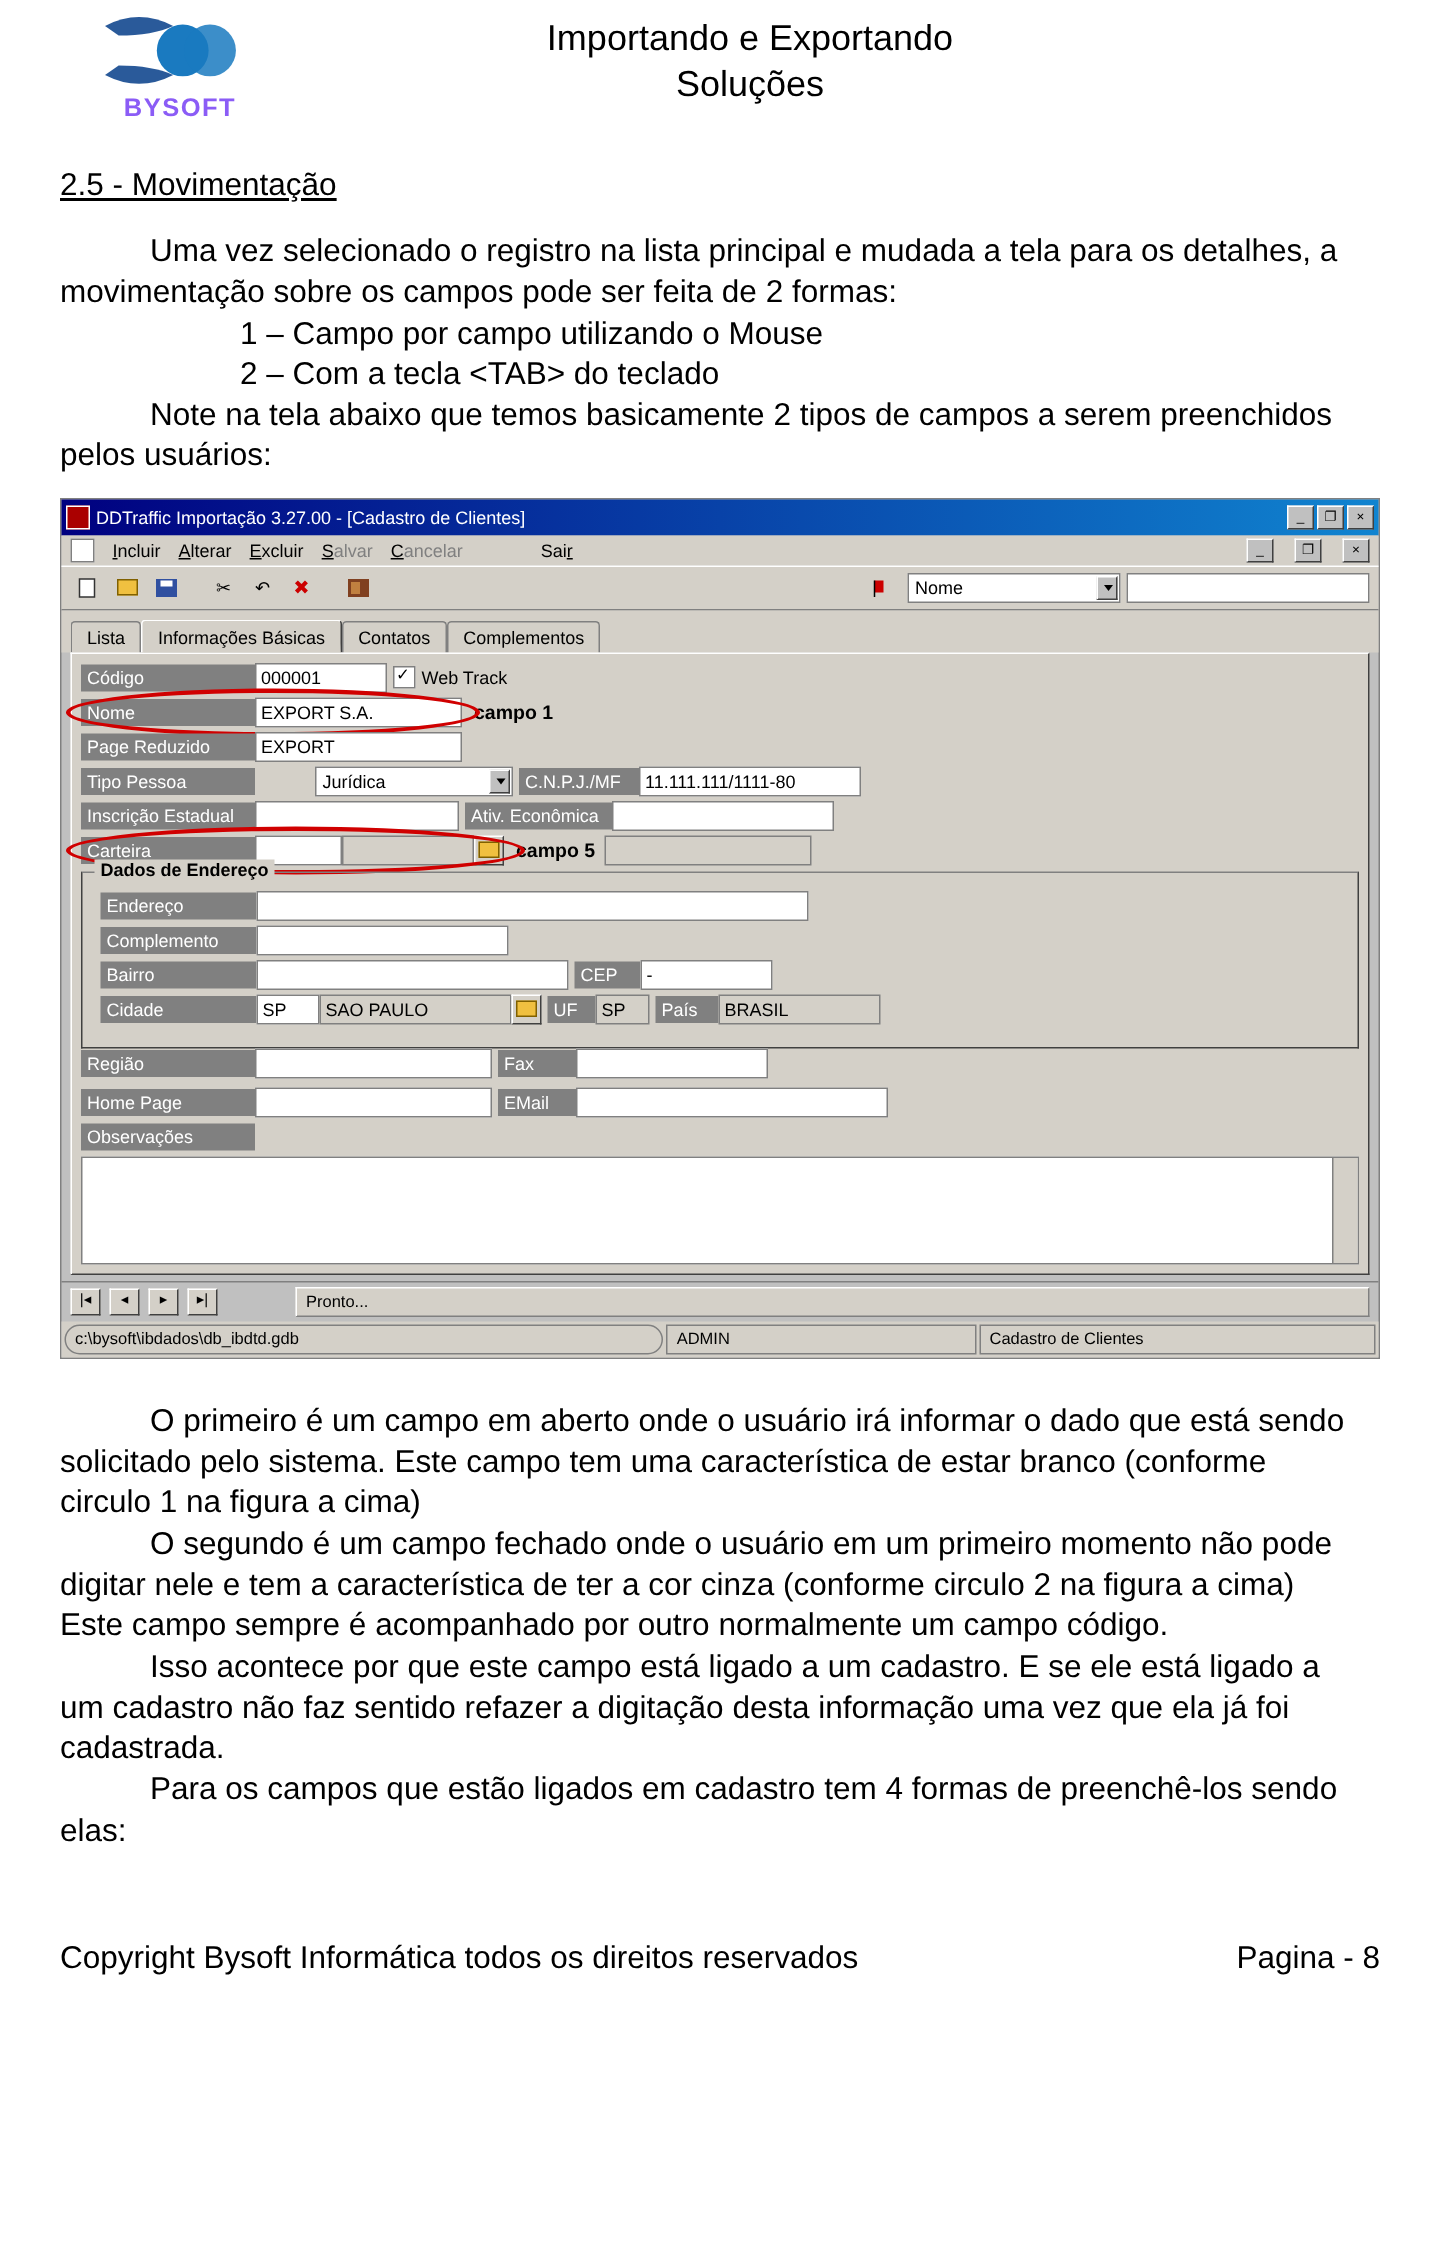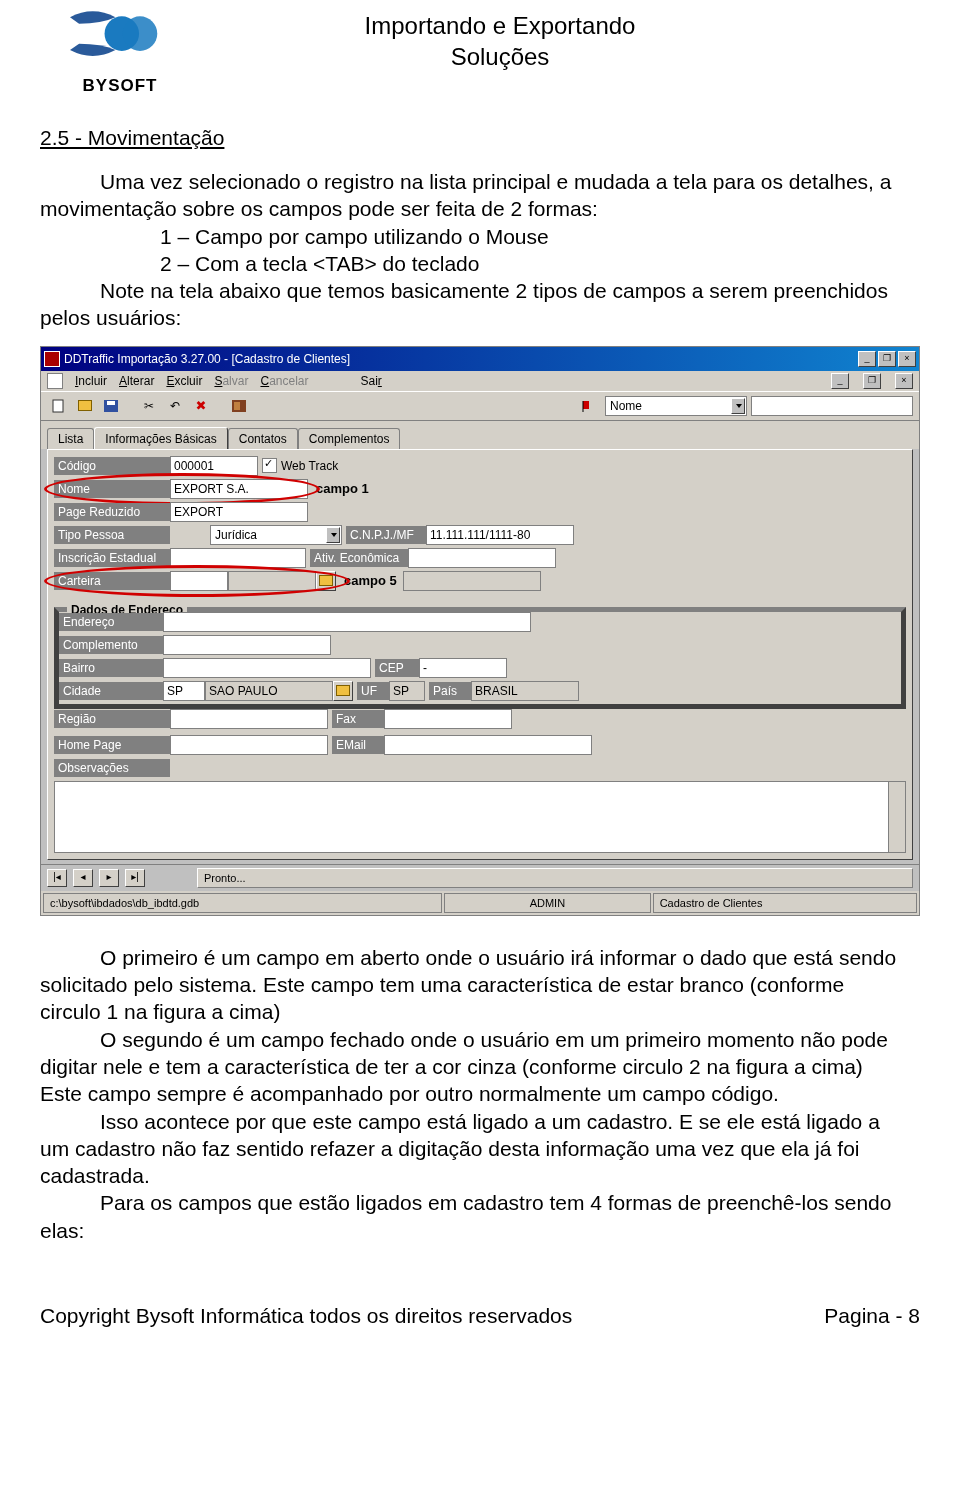--- a/index.html
+++ b/index.html
@@ -23,22 +23,22 @@
     flex-direction: column;
     align-items: center;
     width: 160px;
   }
   .logo-svg { width: 110px; height: 50px; }
   .brand-text {
     font-family: Arial, sans-serif;
     font-weight: bold;
     letter-spacing: 1px;
     font-size: 17px;
-    color: #000000;
-    margin-top: 16px;
+    color: #8b5cf6;
+    margin-top: 2px;
   }
   .doc-title {
     flex: 1;
     text-align: center;
     font-size: 24px;
     line-height: 1.3;
     padding-right: 120px;
   }
   .section-heading {
     text-decoration: underline;
@@ -232,24 +232,24 @@
     border-right-color: #404040;
     border-bottom-color: #404040;
     display: flex; align-items: center; justify-content: center;
   }
   .folder-ico {
     width: 12px; height: 9px;
     background: #f0c040;
     border: 1px solid #806000;
   }
   .groupbox {
-    border: 5px solid #404040;
+    border: 1px solid #404040;
     border-top-color: #808080;
-    margin-top: 16px;
-    padding: 0;
+    margin-top: 4px;
+    padding: 12px;
     position: relative;
   }
   .groupbox .legend {
     position: absolute;
     top: -9px; left: 8px;
     background: #d4d0c8;
     padding: 0 4px;
     font-weight: bold;
     font-size: 12px;
   }
@@ -542,22 +542,22 @@
     <div class="navbar-bottom">
       <div class="navbtn">|◂</div>
       <div class="navbtn">◂</div>
       <div class="navbtn">▸</div>
       <div class="navbtn">▸|</div>
       <div style="width:40px;"></div>
       <div class="status-panel" style="flex:1;">Pronto...</div>
     </div>
 
     <div class="statusbar">
-      <div class="cell" style="flex:2;">c:\bysoft\ibdados\db_ibdtd.gdb</div>
-      <div class="cell" style="flex:1;text-align:center;">ADMIN</div>
+      <div class="cell" style="flex:2;border-radius:10px;">c:\bysoft\ibdados\db_ibdtd.gdb</div>
+      <div class="cell" style="flex:1;">ADMIN</div>
       <div class="cell" style="flex:1.3;">Cadastro de Clientes</div>
     </div>
   </div>
 
   <div class="body-text">
     <span class="indent"></span><span>O primeiro é um campo em aberto onde o usuário irá informar o dado que está sendo</span><br>
     <span>solicitado pelo sistema. Este campo tem uma característica de estar branco (conforme</span><br>
     <span>circulo 1 na figura a cima)</span><br>
     <span class="indent"></span><span>O segundo é um campo fechado onde o usuário em um primeiro momento não pode</span><br>
     <span>digitar nele e tem a característica de ter a cor cinza (conforme circulo 2 na figura a cima)</span><br>

